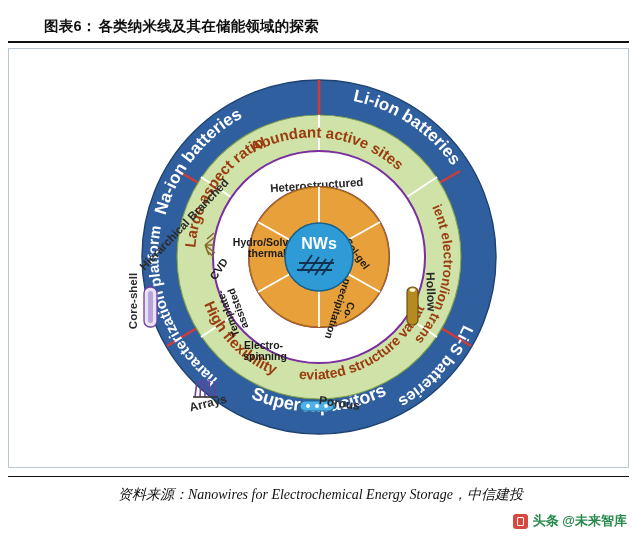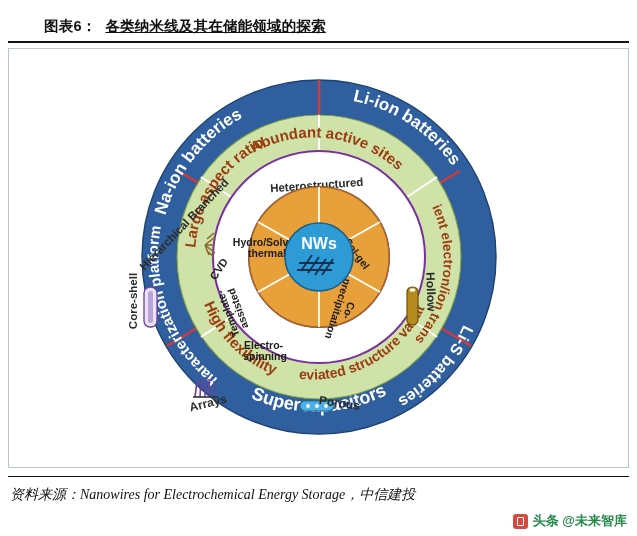--- a/index.html
+++ b/index.html
@@ -33,21 +33,21 @@
   }
   .figure svg{display:block;}
 
   
   .footer-rule{
     position:absolute;left:8px;top:476px;width:621px;height:1px;background:#111;
   }
   .footer{
     position:absolute;left:10px;top:486px;width:621px;height:24px;
     font-family:"Liberation Serif", serif;
-    font-style:italic;font-size:14px;color:#111;white-space:nowrap;
+    font-style:italic;font-size:14px;color:#111;white-space:nowrap;text-align:center;
   }
   .footer .src-label{font-style:italic;}
   .watermark{
     position:absolute;right:10px;bottom:6px;
     display:flex;align-items:center;gap:5px;
     font-size:13px;color:#15803d;font-weight:bold;
     opacity:.92;
   }
   .watermark .logo{
     width:15px;height:15px;border-radius:3px;background:#d23a2e;
@@ -59,21 +59,21 @@
   }
   text{font-family:"Liberation Sans", sans-serif;}
 </style>
 </head>
 <body>
 
 <div class="page">
 
   <div class="header">
     <span class="header-title">图表6：</span>
-    <span class="header-title" style="margin-left:9px;text-decoration:underline;">各类纳米线及其在储能领域的探索</span>
+    <span class="header-title" style="margin-left:2px;">各类纳米线及其在储能领域的探索</span>
   </div>
   <div class="header-rule"></div>
 
   <div class="figure">
     <svg width="619" height="418" viewBox="0 0 619 418">
       <defs>
 
         <path id="p-na" d="M 310 208 m -159,0 a 159,159 0 0 1 122,-154.8" fill="none"></path>
         <path id="p-li" d="M 310 208 m 0,-159 a 159,159 0 0 1 150,98" fill="none"></path>
         <path id="p-lis" d="M 310 208 m 152,46 a 159,159 0 0 1 -94,106" fill="none"></path>

